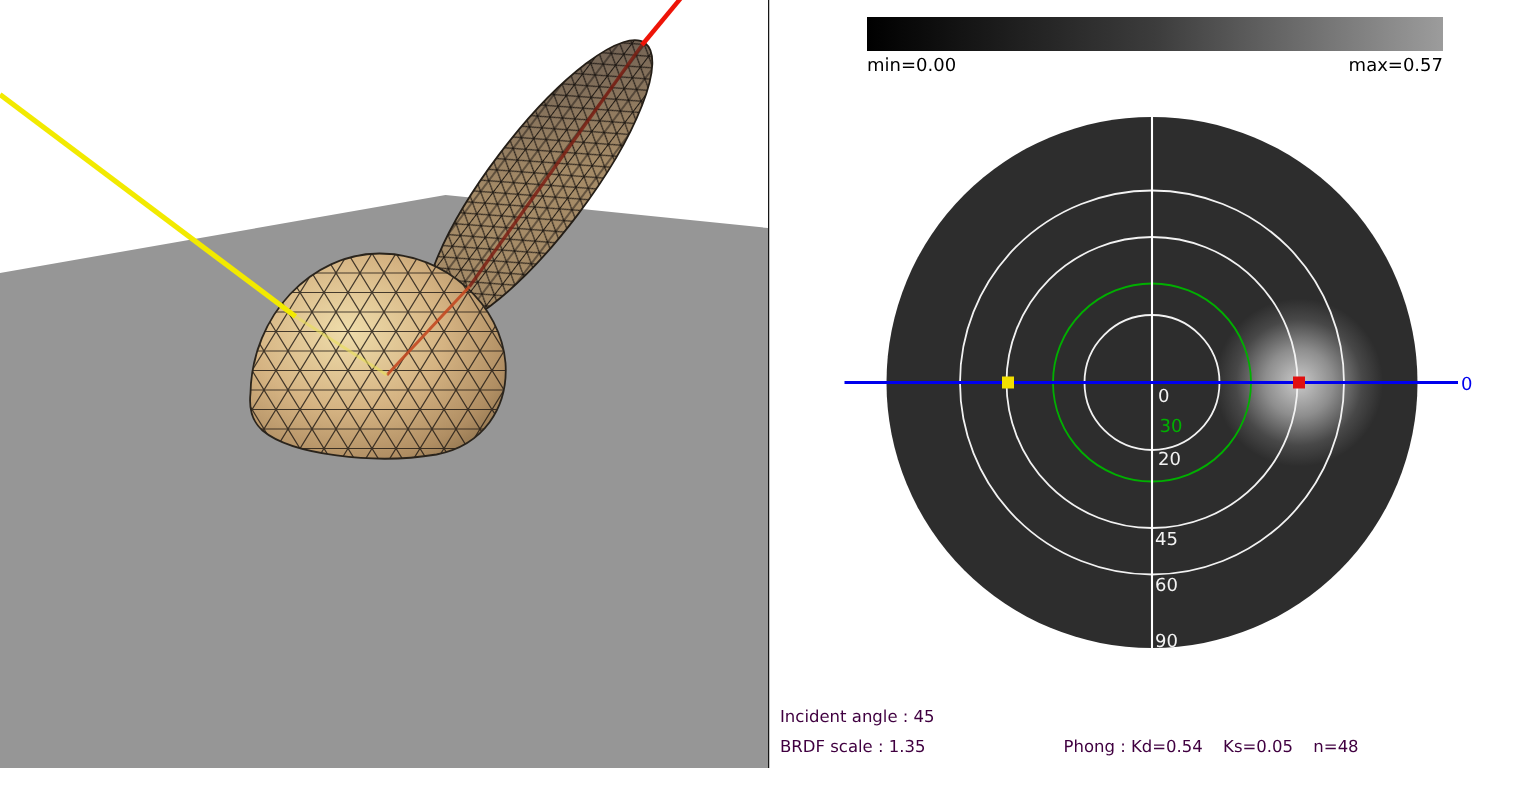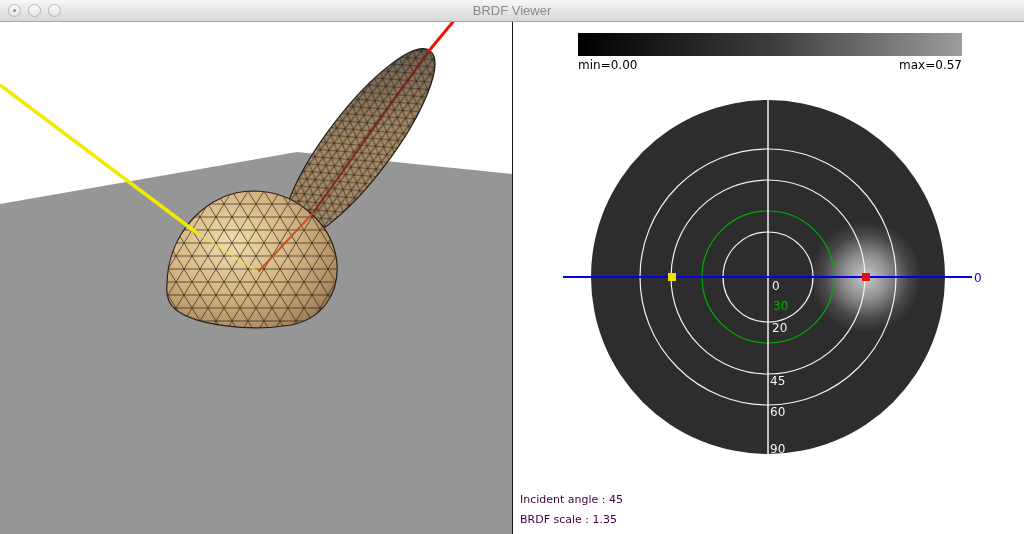--- a/index.html
+++ b/index.html
@@ -39,28 +39,20 @@
   .status-scale{left:7px;top:491px;}
   .status-phong{left:196px;top:491px;}
   .status-phong span + span{margin-left:10px;}
   svg text{font-family:"DejaVu Sans",sans-serif;}
 </style>
 </head>
 <body>
 
 <div class="window">
 
-  <div class="titlebar">
-    <div class="traffic">
-      <button class="light dot"></button>
-      <button class="light"></button>
-      <button class="light"></button>
-    </div>
-    <div class="title">BRDF Viewer</div>
-  </div>
 
   <div class="content">
 
     <div class="panel-left">
       <svg width="512" height="512" viewBox="0 0 512 512">
         <defs>
           <radialGradient id="domeGrad" cx="0.38" cy="0.38" r="0.85">
             <stop offset="0" stop-color="#efddab"></stop>
             <stop offset="0.45" stop-color="#d5b382"></stop>
             <stop offset="0.75" stop-color="#b08e63"></stop>
@@ -151,16 +143,21 @@
         <text x="260" y="288" font-size="12" fill="#00b000">30</text>
         <text x="259" y="310" font-size="12" fill="#f2f2f2">20</text>
         <text x="257" y="363" font-size="12" fill="#f2f2f2">45</text>
         <text x="257" y="394" font-size="12" fill="#f2f2f2">60</text>
         <text x="257" y="431" font-size="12" fill="#f2f2f2">90</text>
         <text x="461" y="260" font-size="12" fill="#0000ee">0</text>
       </svg>
 
       <div class="status status-incident">Incident angle : 45</div>
       <div class="status status-scale">BRDF scale : 1.35</div>
+      <div class="status status-phong">
+        <span>Phong : Kd=0.54</span>
+        <span>Ks=0.05</span>
+        <span>n=48</span>
+      </div>
     </div>
 
   </div>
 </div>
 
 </body></html>

